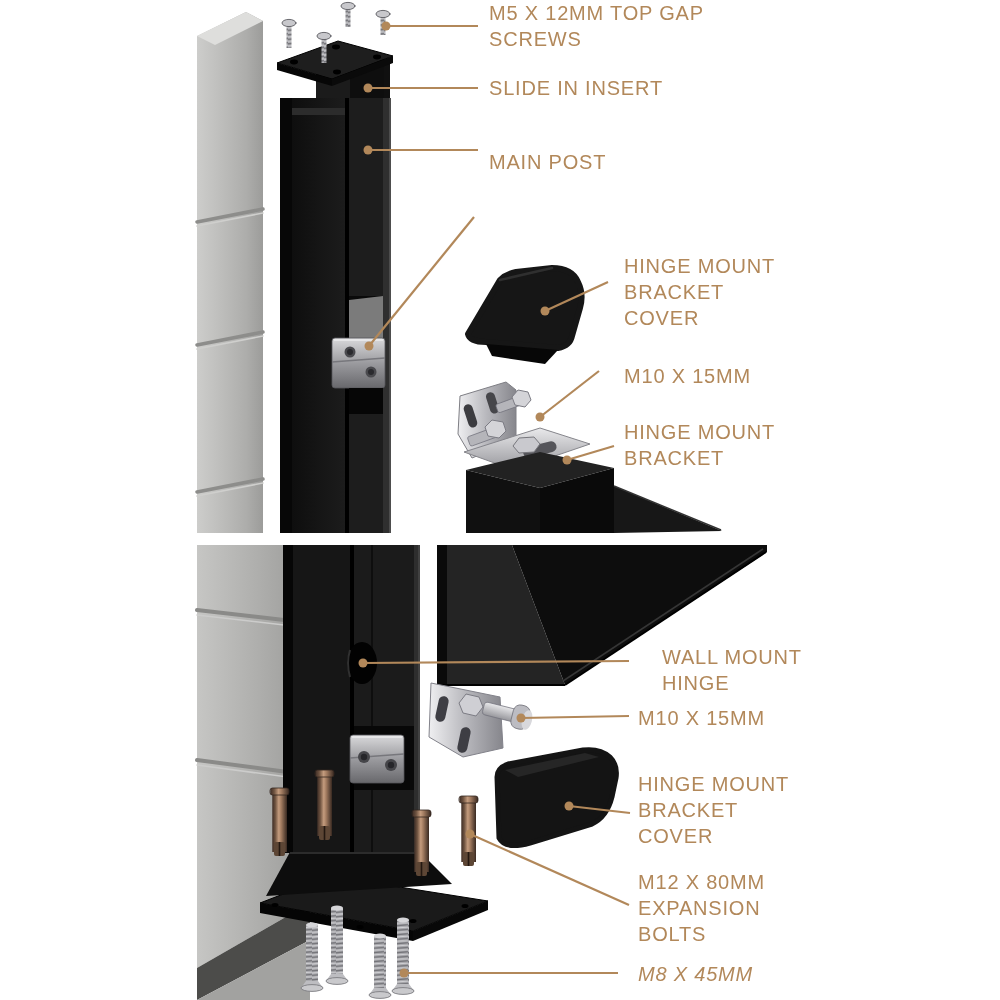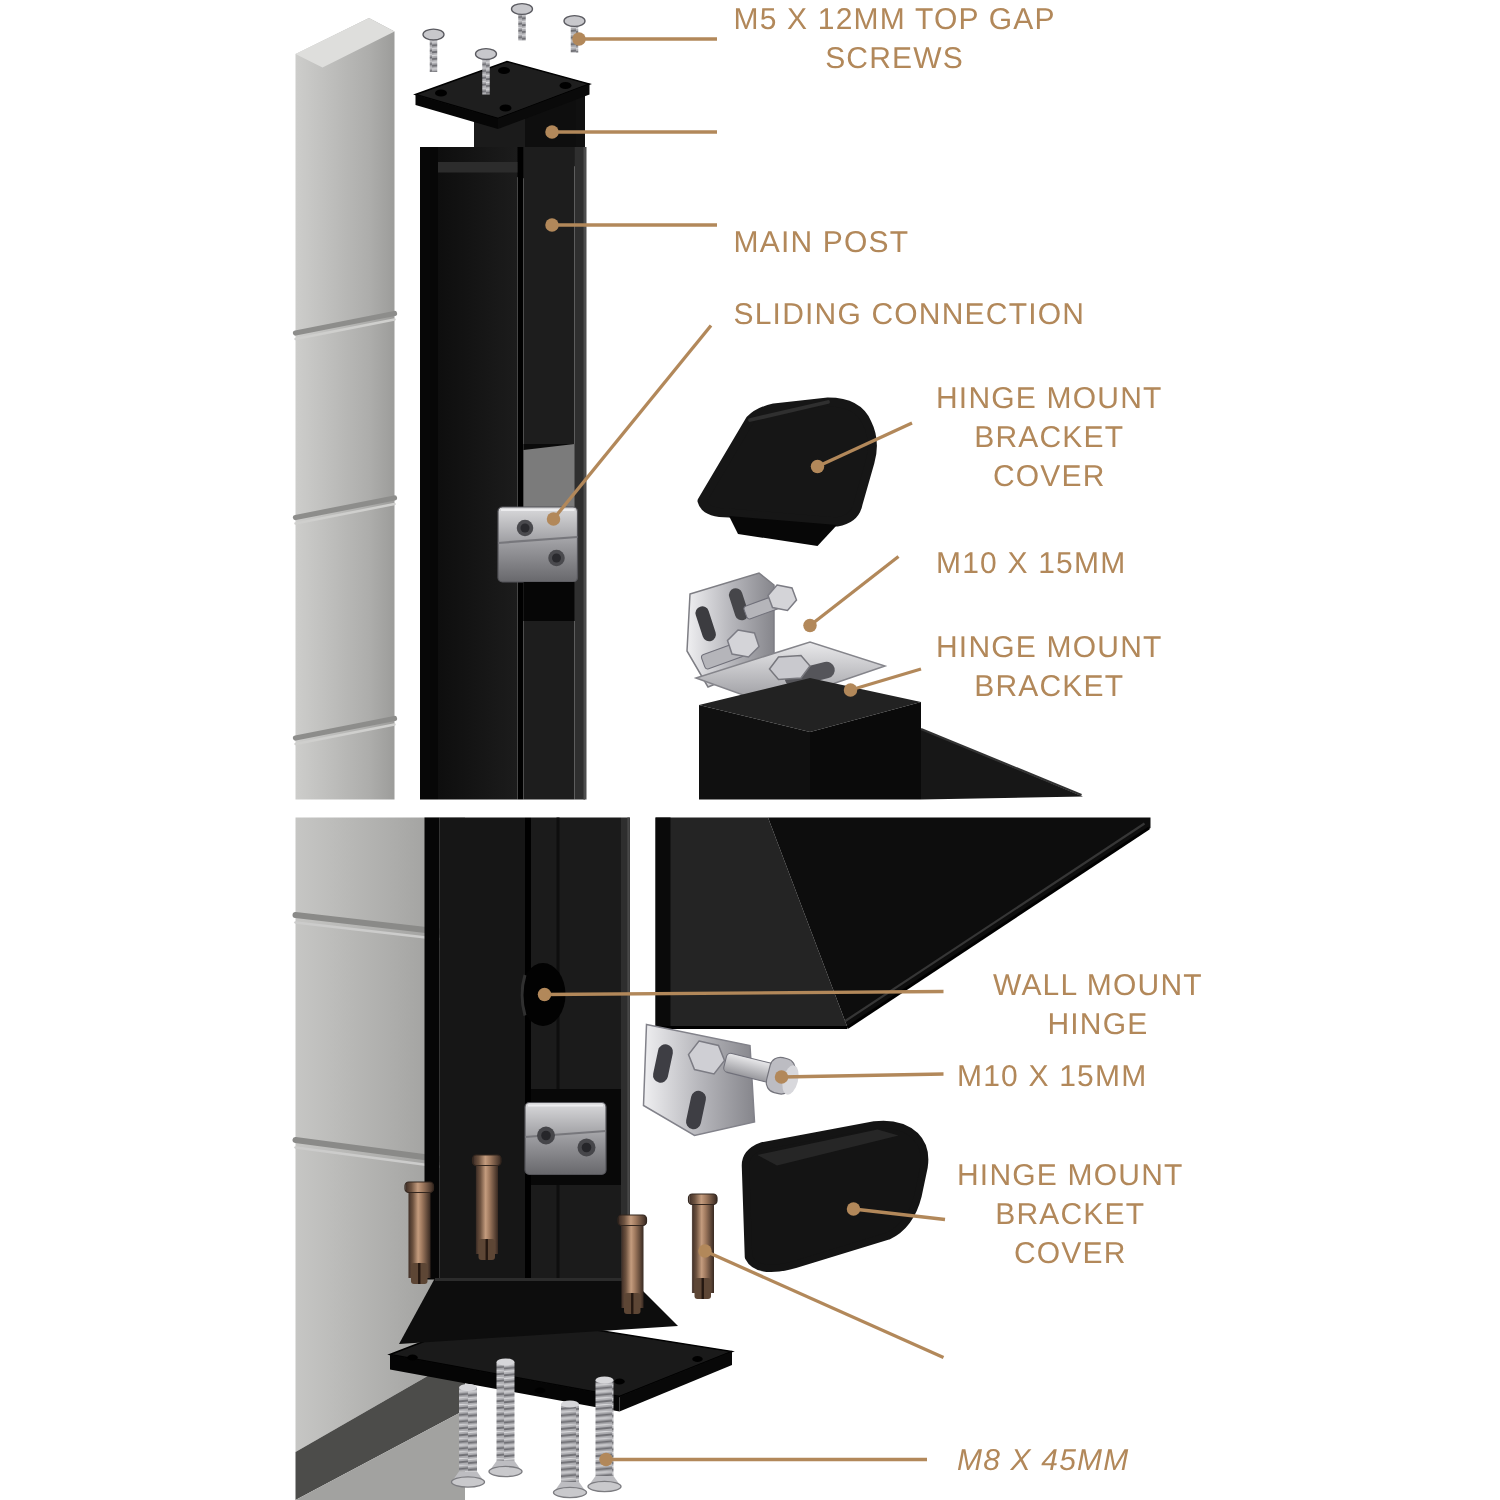--- a/index.html
+++ b/index.html
@@ -1,19 +1,18 @@
 <!DOCTYPE html>
 <html style="--accent: #b2885a;"><head>
 <meta charset="utf-8">
 <style>
   html,body{margin:0;padding:0;background:#fff;}
   #canvas{
     position:relative;width:1000px;height:1000px;background:#fff;overflow:hidden;
     font-family:"Liberation Sans", sans-serif;
-    text-align:center;
   }
   #diagram-svg, #leader-svg{position:absolute;left:0;top:0;width:1000px;height:1000px;}
   #leader-svg line{stroke:var(--accent);stroke-width:2.2px;}
   #leader-svg circle{fill:var(--accent);}
   #label-layer{position:absolute;left:0;top:0;width:1000px;height:1000px;pointer-events:none;}
   .label{
     position:absolute;color:var(--accent);font-size:20px;line-height:26px;
     letter-spacing:0.8px;font-weight:500;white-space:nowrap;
   }
 </style>
@@ -324,25 +323,25 @@
       <circle cx="470" cy="834" r="4.5"></circle>
       <line x1="404" y1="973" x2="618" y2="973"></line>
       <circle cx="404" cy="973" r="4.5"></circle>
     </svg>
 
   <div id="label-layer">
       <div class="label" style="left: 489px; top: 0px;">
         <div>M5 X 12MM TOP GAP</div>
         <div>SCREWS</div>
       </div>
+      <div class="label" style="left: 489px; top: 75px;">
+        <div>SLIDE IN INSERT</div>
+      </div>
       <div class="label" style="left: 489px; top: 137px; margin-top: 12px;">
         <div>MAIN POST</div>
-      </div>
-      <div class="label" style="left: 489px; top: 197px;">
-        <div>SLIDING CONNECTION</div>
       </div>
       <div class="label" style="left: 624px; top: 253px;">
         <div>HINGE MOUNT</div>
         <div>BRACKET</div>
         <div>COVER</div>
       </div>
       <div class="label" style="left: 624px; top: 363px;">
         <div>M10 X 15MM</div>
       </div>
       <div class="label" style="left: 624px; top: 419px;">
@@ -354,18 +353,23 @@
         <div>HINGE</div>
       </div>
       <div class="label" style="left: 638px; top: 705px;">
         <div>M10 X 15MM</div>
       </div>
       <div class="label" style="left: 638px; top: 771px;">
         <div>HINGE MOUNT</div>
         <div>BRACKET</div>
         <div>COVER</div>
       </div>
+      <div class="label" style="left: 638px; top: 869px;">
+        <div>M12 X 80MM</div>
+        <div>EXPANSION</div>
+        <div>BOLTS</div>
+      </div>
       <div class="label" style="left: 638px; top: 961px; font-style: italic;">
         <div>M8 X 45MM</div>
       </div>
     </div>
 
 </div>
 
 </body></html>

